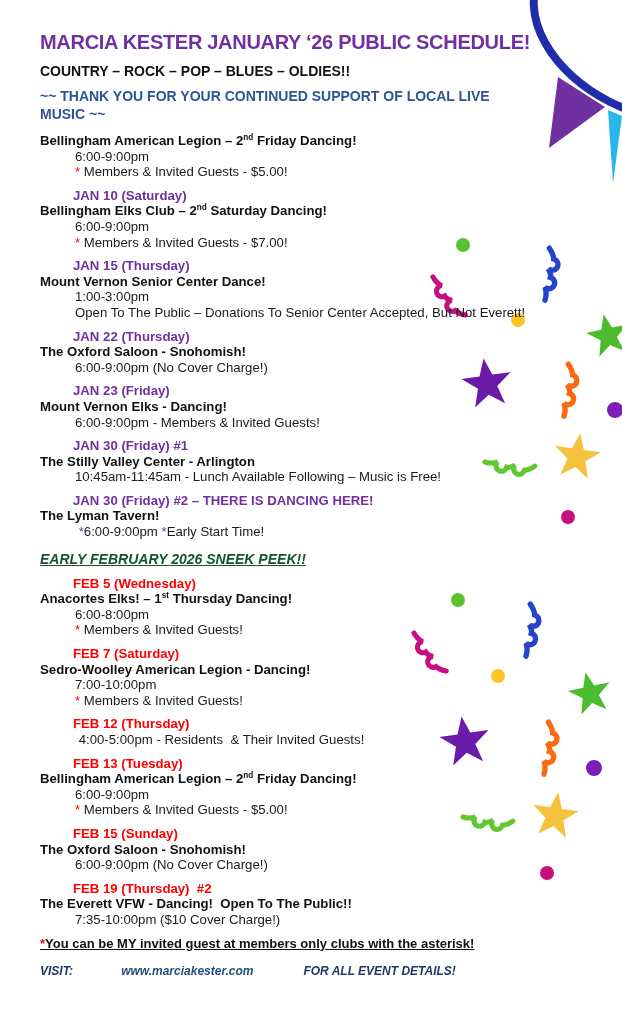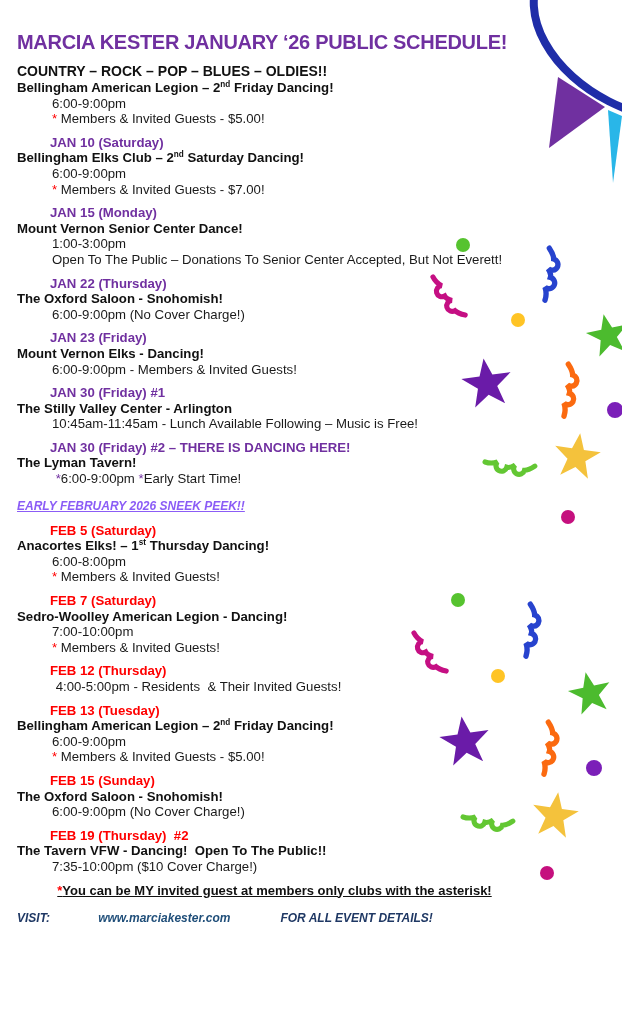--- a/index.html
+++ b/index.html
@@ -1,37 +1,37 @@
 <!DOCTYPE html>
 <html><head>
 <meta charset="utf-8">
 <style>
   html,body{margin:0;padding:0;background:#ffffff;}
   #page{position:relative;width:622px;height:1024px;background:#ffffff;overflow:hidden;
         font-family:"Liberation Sans",sans-serif;color:#1a1a1a;}
   #deco-svg{position:absolute;left:0;top:0;width:622px;height:1024px;z-index:0;pointer-events:none;}
-  #content{position:absolute;left:0;top:0;width:532px;z-index:1;padding:14px 0 0 17px;box-sizing:border-box;}
+  #content{position:absolute;left:0;top:0;width:532px;z-index:1;padding:14px 0 0 40px;box-sizing:border-box;}
 
   .title{font-size:20px;font-weight:bold;color:#7030A0;letter-spacing:-0.3px;margin-top:16px;line-height:24px;}
   .subtitle{font-size:11.5px;font-weight:bold;color:#FF0000;margin:1px 0 7px 66px;line-height:14px;}
   .genres{font-size:14px;font-weight:bold;color:#111111;margin:8px 0 0 0;line-height:18px;}
   .thanks{font-size:14px;font-weight:bold;color:#2F5496;margin:7px 0 10px 0;line-height:18px;}
 
   .event{margin-bottom:8px;font-size:13.2px;line-height:15.6px;}
   .event .date{font-weight:bold;margin-left:33px;white-space:pre-wrap;}
   .event .venue{font-weight:bold;color:#111111;white-space:pre-wrap;}
   .event .detail{margin-left:35px;white-space:pre-wrap;}
   sup{font-size:0.62em;vertical-align:super;line-height:0;text-align:right;}
   .c-purple{color:#7030A0;}
   .c-red{color:#FF0000;}
 
-  .sneek{font-size:12px;font-weight:bold;font-style:italic;color:#8b5cf6;
+  .sneek{font-size:14px;font-weight:bold;font-style:italic;color:#14532d;
          text-decoration:underline;margin:11px 0 9px 0;line-height:16px;}
 
-  .note{font-size:13px;font-weight:bold;color:#111111;text-decoration:underline;margin-top:7px;line-height:16px;text-align:center;}
+  .note{font-size:13px;font-weight:bold;color:#111111;text-decoration:underline;margin-top:7px;line-height:16px;}
   .note .mark{color:#FF0000;}
   .visit-row{margin-top:9px;font-size:12px;font-weight:bold;color:#1F3864;line-height:20px;font-style:italic;}
   .visit-row .site{margin-left:48px;color:#1F4E79;}
   .visit-row .tail{margin-left:50px;}
 </style>
 </head>
 <body>
 
 <div id="page">
 
@@ -71,35 +71,36 @@
         <circle cx="594" cy="768" r="8" fill="#7B1FB8"></circle>
         <use href="#sym-squiggle" width="44" height="44" x="-22" y="-22" color="#63C733" transform="translate(490 817) rotate(45)"></use>
         <use href="#sym-star" width="50" height="50" x="-25" y="-25" color="#F4C23C" transform="translate(555 815) rotate(8)"></use>
         <circle cx="547" cy="873" r="7" fill="#C5107E"></circle>
       </g>
   </svg>
 
   <div id="content">
     <div class="title">MARCIA KESTER JANUARY ‘26 PUBLIC SCHEDULE!</div>
     <div class="genres">COUNTRY – ROCK – POP – BLUES – OLDIES!!</div>
+    <div class="thanks">~~ THANK YOU FOR YOUR CONTINUED SUPPORT OF LOCAL LIVE MUSIC ~~</div>
 
     <div id="sections">
         <div class="event">
           <div class="venue">Bellingham American Legion – 2<sup>nd</sup> Friday Dancing!</div>
           <div class="detail"><span>6:00-9:00pm</span></div>
           <div class="detail"><span class="c-red">*</span><span> Members &amp; Invited Guests - $5.00!</span></div>
         </div>
         <div class="event">
           <div class="date c-purple">JAN 10 (Saturday)</div>
           <div class="venue">Bellingham Elks Club – 2<sup>nd</sup> Saturday Dancing!</div>
           <div class="detail"><span>6:00-9:00pm</span></div>
           <div class="detail"><span class="c-red">*</span><span> Members &amp; Invited Guests - $7.00!</span></div>
         </div>
         <div class="event">
-          <div class="date c-purple">JAN 15 (Monday)</div>
+          <div class="date c-purple">JAN 15 (Thursday)</div>
           <div class="venue">Mount Vernon Senior Center Dance!</div>
           <div class="detail"><span>1:00-3:00pm</span></div>
           <div class="detail"><span>Open To The Public – Donations To Senior Center Accepted, But Not Everett!</span></div>
         </div>
         <div class="event">
           <div class="date c-purple">JAN 22 (Thursday)</div>
           <div class="venue">The Oxford Saloon - Snohomish!</div>
           <div class="detail"><span>6:00-9:00pm (No Cover Charge!)</span></div>
         </div>
         <div class="event">
@@ -112,21 +113,21 @@
           <div class="venue">The Stilly Valley Center - Arlington</div>
           <div class="detail"><span>10:45am-11:45am - Lunch Available Following – Music is Free!</span></div>
         </div>
         <div class="event">
           <div class="date c-purple">JAN 30 (Friday) #2 – THERE IS DANCING HERE!</div>
           <div class="venue">The Lyman Tavern!</div>
           <div class="detail"><span> </span><span class="c-purple">*</span><span>6:00-9:00pm </span><span class="c-purple">*</span><span>Early Start Time!</span></div>
         </div>
         <div class="sneek">EARLY FEBRUARY 2026 SNEEK PEEK!!</div>
         <div class="event">
-          <div class="date c-red">FEB 5 (Saturday)</div>
+          <div class="date c-red">FEB 5 (Wednesday)</div>
           <div class="venue">Anacortes Elks! – 1<sup>st</sup> Thursday Dancing!</div>
           <div class="detail"><span>6:00-8:00pm</span></div>
           <div class="detail"><span class="c-red">*</span><span> Members &amp; Invited Guests!</span></div>
         </div>
         <div class="event">
           <div class="date c-red">FEB 7 (Saturday)</div>
           <div class="venue">Sedro-Woolley American Legion - Dancing!</div>
           <div class="detail"><span>7:00-10:00pm</span></div>
           <div class="detail"><span class="c-red">*</span><span> Members &amp; Invited Guests!</span></div>
         </div>
@@ -140,21 +141,21 @@
           <div class="detail"><span>6:00-9:00pm</span></div>
           <div class="detail"><span class="c-red">*</span><span> Members &amp; Invited Guests - $5.00!</span></div>
         </div>
         <div class="event">
           <div class="date c-red">FEB 15 (Sunday)</div>
           <div class="venue">The Oxford Saloon - Snohomish!</div>
           <div class="detail"><span>6:00-9:00pm (No Cover Charge!)</span></div>
         </div>
         <div class="event">
           <div class="date c-red">FEB 19 (Thursday)  #2</div>
-          <div class="venue">The Tavern VFW - Dancing!  Open To The Public!!</div>
+          <div class="venue">The Everett VFW - Dancing!  Open To The Public!!</div>
           <div class="detail"><span>7:35-10:00pm ($10 Cover Charge!)</span></div>
         </div>
       </div>
 
     <div class="note"><span class="mark">*</span><span>You can be MY invited guest at members only clubs with the asterisk!</span></div>
 
     <div class="visit-row">
       <span>VISIT:</span><span class="site">www.marciakester.com</span><span class="tail">FOR ALL EVENT DETAILS!</span>
     </div>
   </div>

